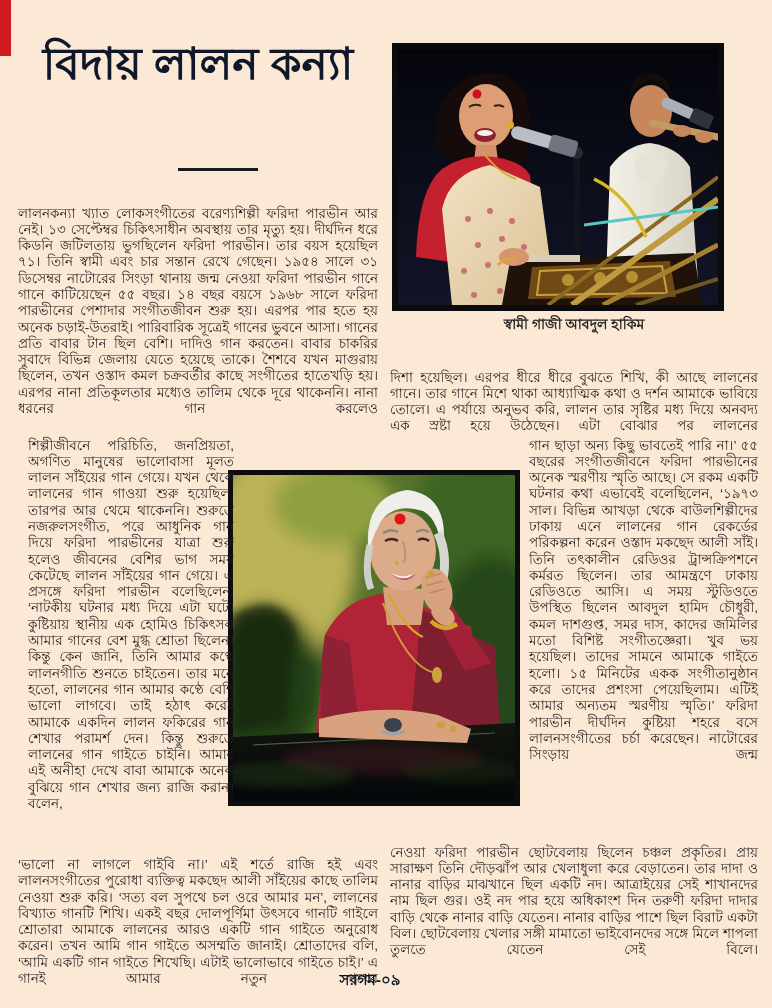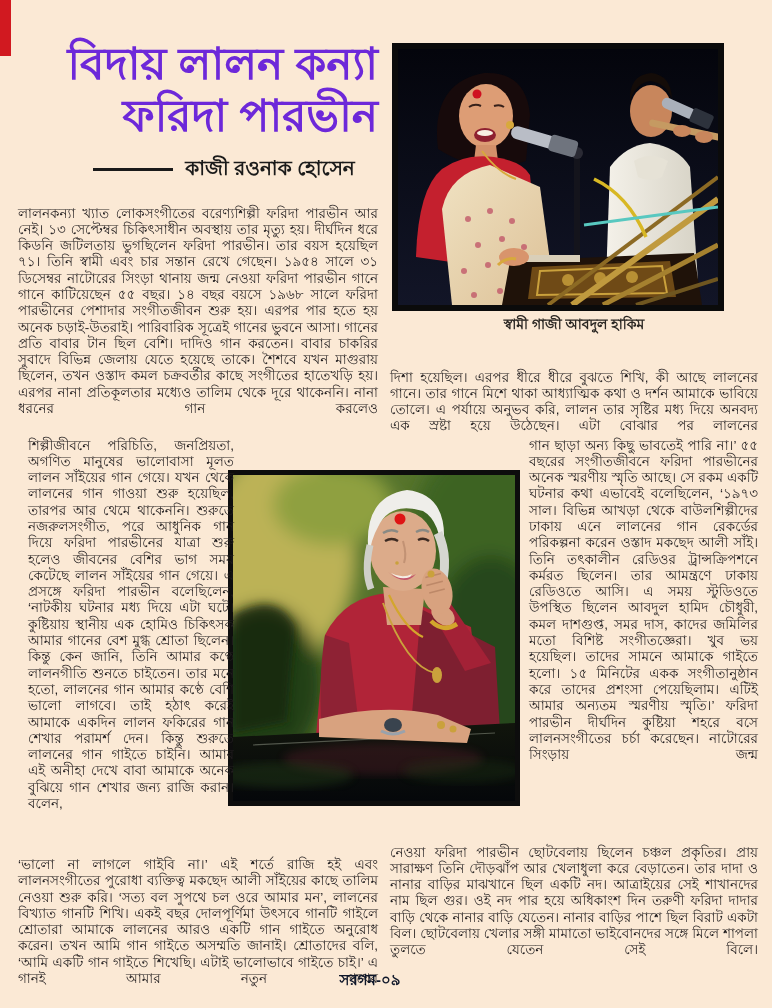--- a/index.html
+++ b/index.html
@@ -11,22 +11,22 @@
     overflow:hidden;
     font-family:"Liberation Sans","DejaVu Sans",sans-serif;
     color:#231f20;
   }
   .corner-bar{
     position:absolute;left:0;top:0;width:11px;height:56px;
     background:#d11920;
   }
   .title{
     position:absolute;left:18px;top:38px;width:360px;
-    text-align:right;
-    color:#6d28d9;
+    text-align:center;
+    color:#0f172a;
     font-size:44px;line-height:1.18;font-weight:700;
   }
   .byline-row{
     position:absolute;left:18px;top:154px;width:360px;height:30px;
     display:flex;align-items:center;justify-content:center;
     padding-left:52px;box-sizing:border-box;
   }
   .byline-rule{width:80px;height:3px;background:#1a1a1a;margin-right:12px;}
   .byline{font-size:20px;font-weight:700;color:#1a1a1a;white-space:nowrap;}
   .body-text{
@@ -58,26 +58,24 @@
 </style>
 </head>
 <body>
 
 <div class="page">
 
   <div class="corner-bar"></div>
 
   <div class="title">
     <div>বিদায় লালন কন্যা</div>
-    <div>ফরিদা পারভীন</div>
   </div>
 
   <div class="byline-row">
     <div class="byline-rule"></div>
-    <span class="byline">কাজী রওনাক হোসেন</span>
   </div>
 
   <div class="photo-frame photo-top">
     <svg viewBox="0 0 320 256" preserveAspectRatio="none">
       <defs>
         <linearGradient id="g-stage" x1="0" x2="0" y1="0" y2="1">
           <stop offset="0" stop-color="#04050c"></stop>
             <stop offset="1" stop-color="#121527"></stop>
         </linearGradient>
         <linearGradient id="g-sari" x1="0" x2="1" y1="0" y2="1">

